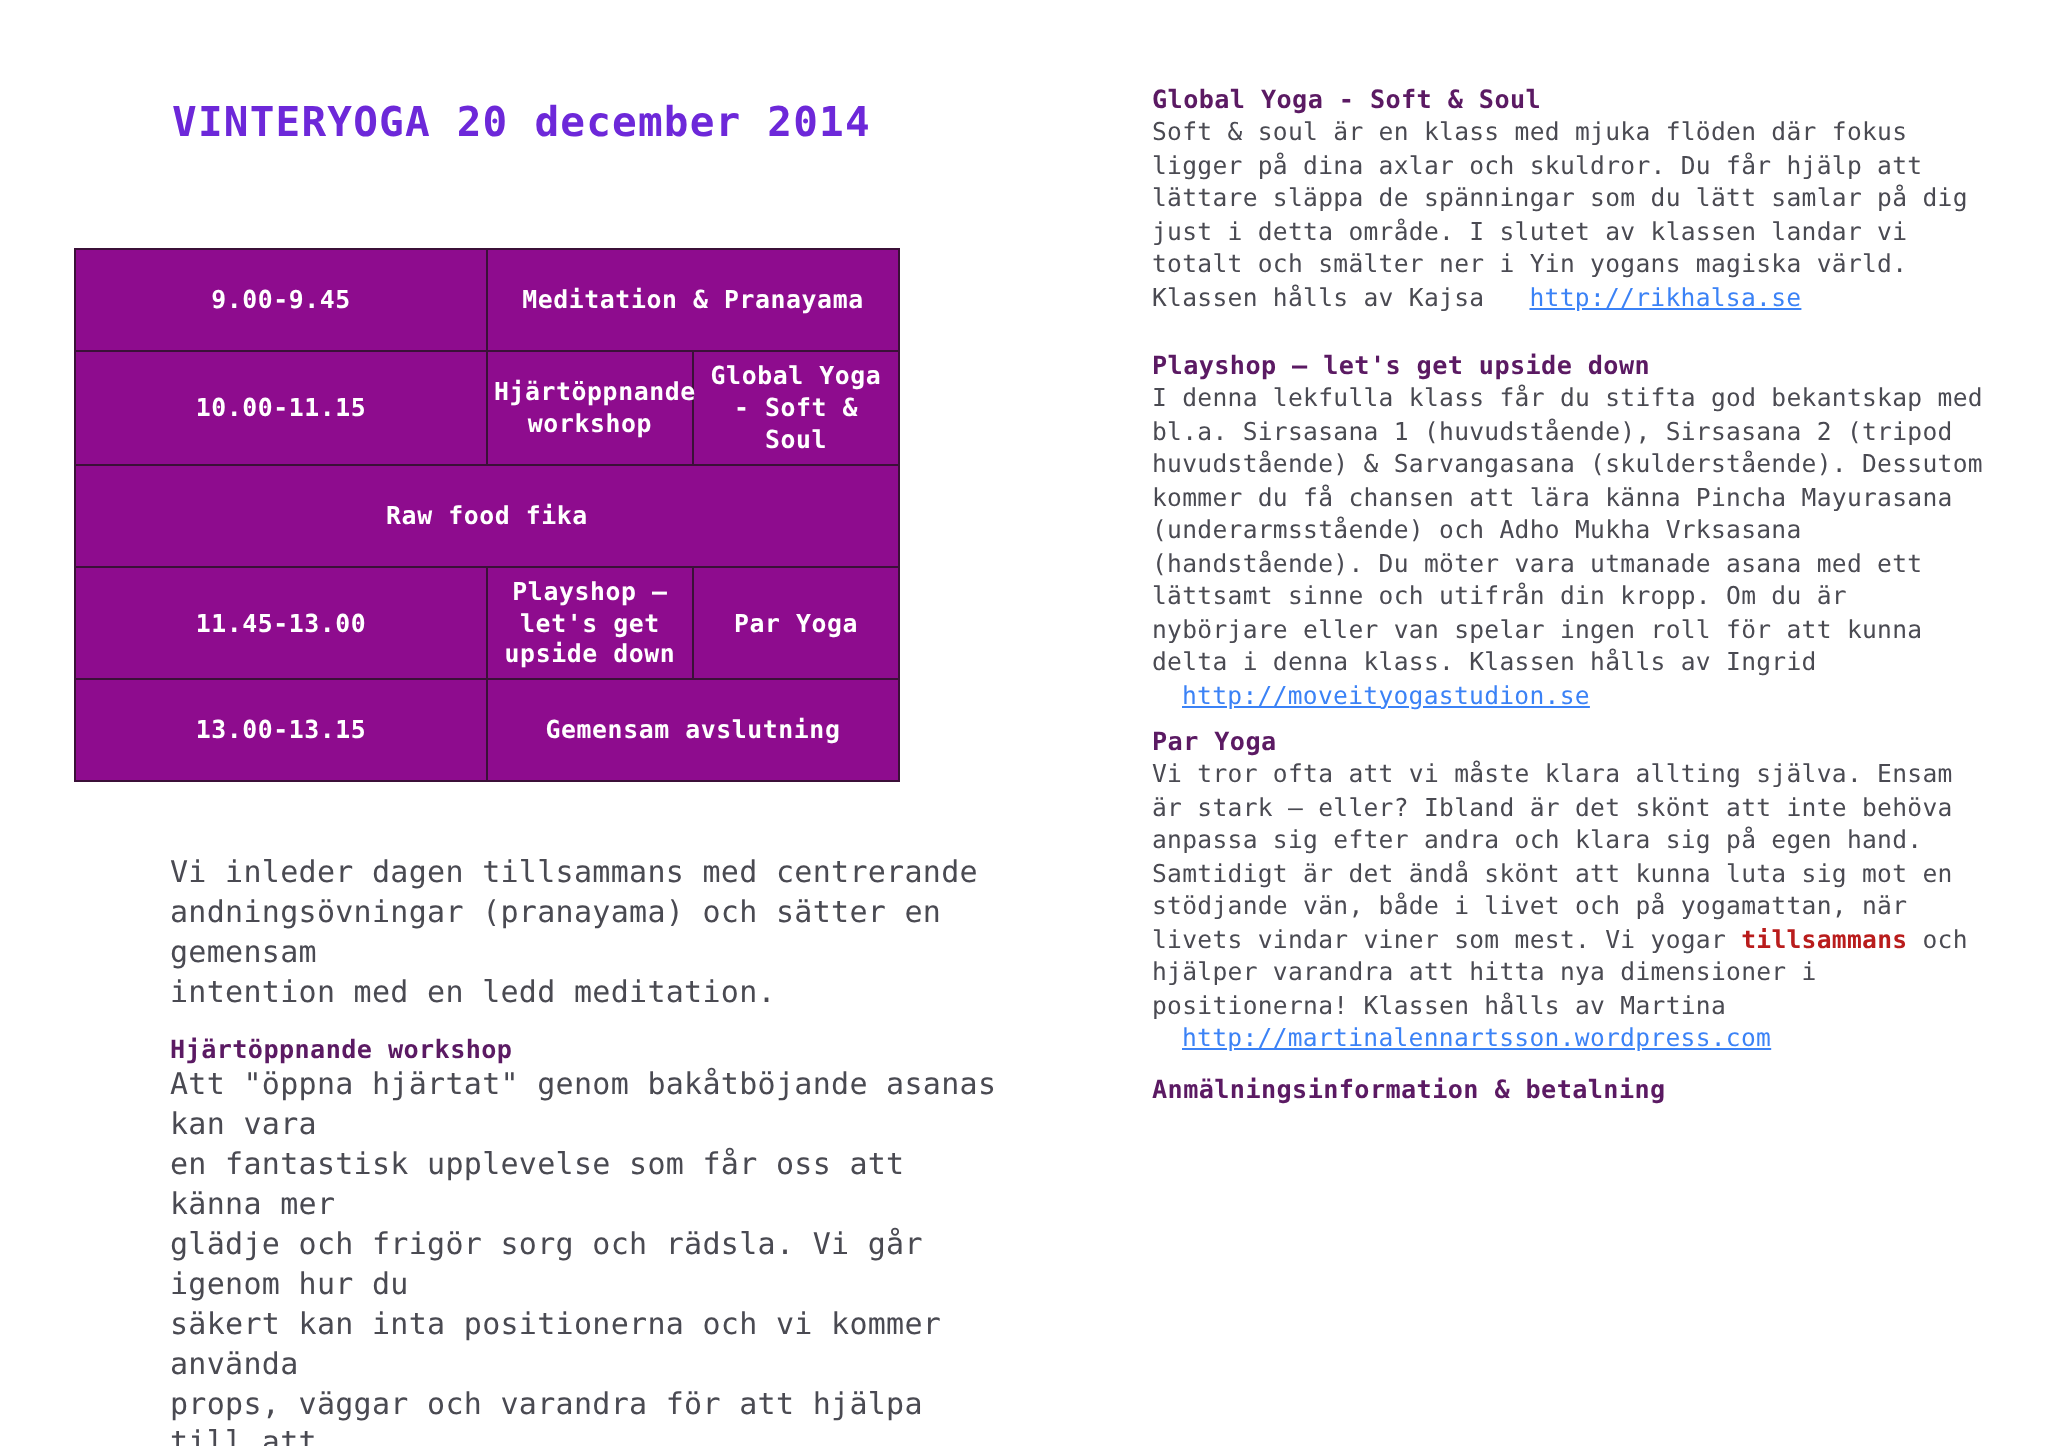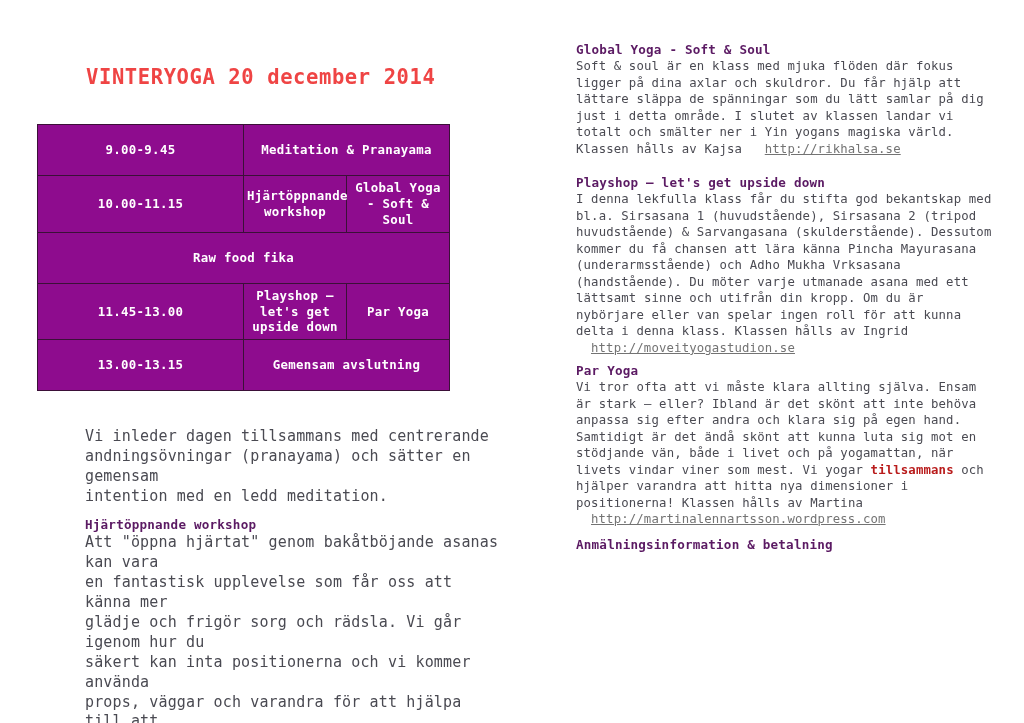--- a/index.html
+++ b/index.html
@@ -26,24 +26,24 @@
     position: absolute;
     left: 0px;
     top: 0px;
     width: 540px;
     height: 723px;
   }
 
   #doc-title {
     position: absolute;
     left: 86px;
-    top: 65px;
+    top: 49px;
     font-size: 20.5px;
     font-weight: bold;
-    color: #ef4444;
+    color: #6d28d9;
     letter-spacing: 0.6px;
     white-space: nowrap;
   }
 
   
   #schedule-table {
     position: absolute;
     left: 37px;
     top: 124px;
     width: 413px;
@@ -123,21 +123,21 @@
     letter-spacing: 0.15px;
     margin: 0;
     white-space: pre;
   }
   #rsec-global   { top: 42px; }
   #rsec-playshop { top: 175px; }
   #rsec-paryoga  { top: 363px; }
   #rsec-anmalan  { top: 537px; }
 
   .link {
-    color: #737373;
+    color: #3b82f6;
     text-decoration: underline;
     padding-left: 15px;
   }
   .bold-inline {
     font-weight: bold;
     color: #b91c1c;
   }
 </style>
 </head>
 <body>
@@ -208,21 +208,21 @@
 <span>Klassen hålls av Kajsa </span><a class="link" href="#">http://rikhalsa.se</a></p>
     </div>
 
     <div class="rsection" id="rsec-playshop">
       <p class="rsection-heading">Playshop – let's get upside down</p>
       <p class="rsection-body"><span>I denna lekfulla klass får du stifta god bekantskap med</span>
 <span>bl.a. Sirsasana 1 (huvudstående), Sirsasana 2 (tripod</span>
 <span>huvudstående) &amp; Sarvangasana (skulderstående). Dessutom</span>
 <span>kommer du få chansen att lära känna Pincha Mayurasana</span>
 <span>(underarmsstående) och Adho Mukha Vrksasana</span>
-<span>(handstående). Du möter varje utmanade asana med ett</span>
+<span>(handstående). Du möter vara utmanade asana med ett</span>
 <span>lättsamt sinne och utifrån din kropp. Om du är</span>
 <span>nybörjare eller van spelar ingen roll för att kunna</span>
 <span>delta i denna klass. Klassen hålls av Ingrid</span>
 <a class="link" href="#">http://moveityogastudion.se</a></p>
     </div>
 
     <div class="rsection" id="rsec-paryoga">
       <p class="rsection-heading">Par Yoga</p>
       <p class="rsection-body"><span>Vi tror ofta att vi måste klara allting själva. Ensam</span>
 <span>är stark – eller? Ibland är det skönt att inte behöva</span>

